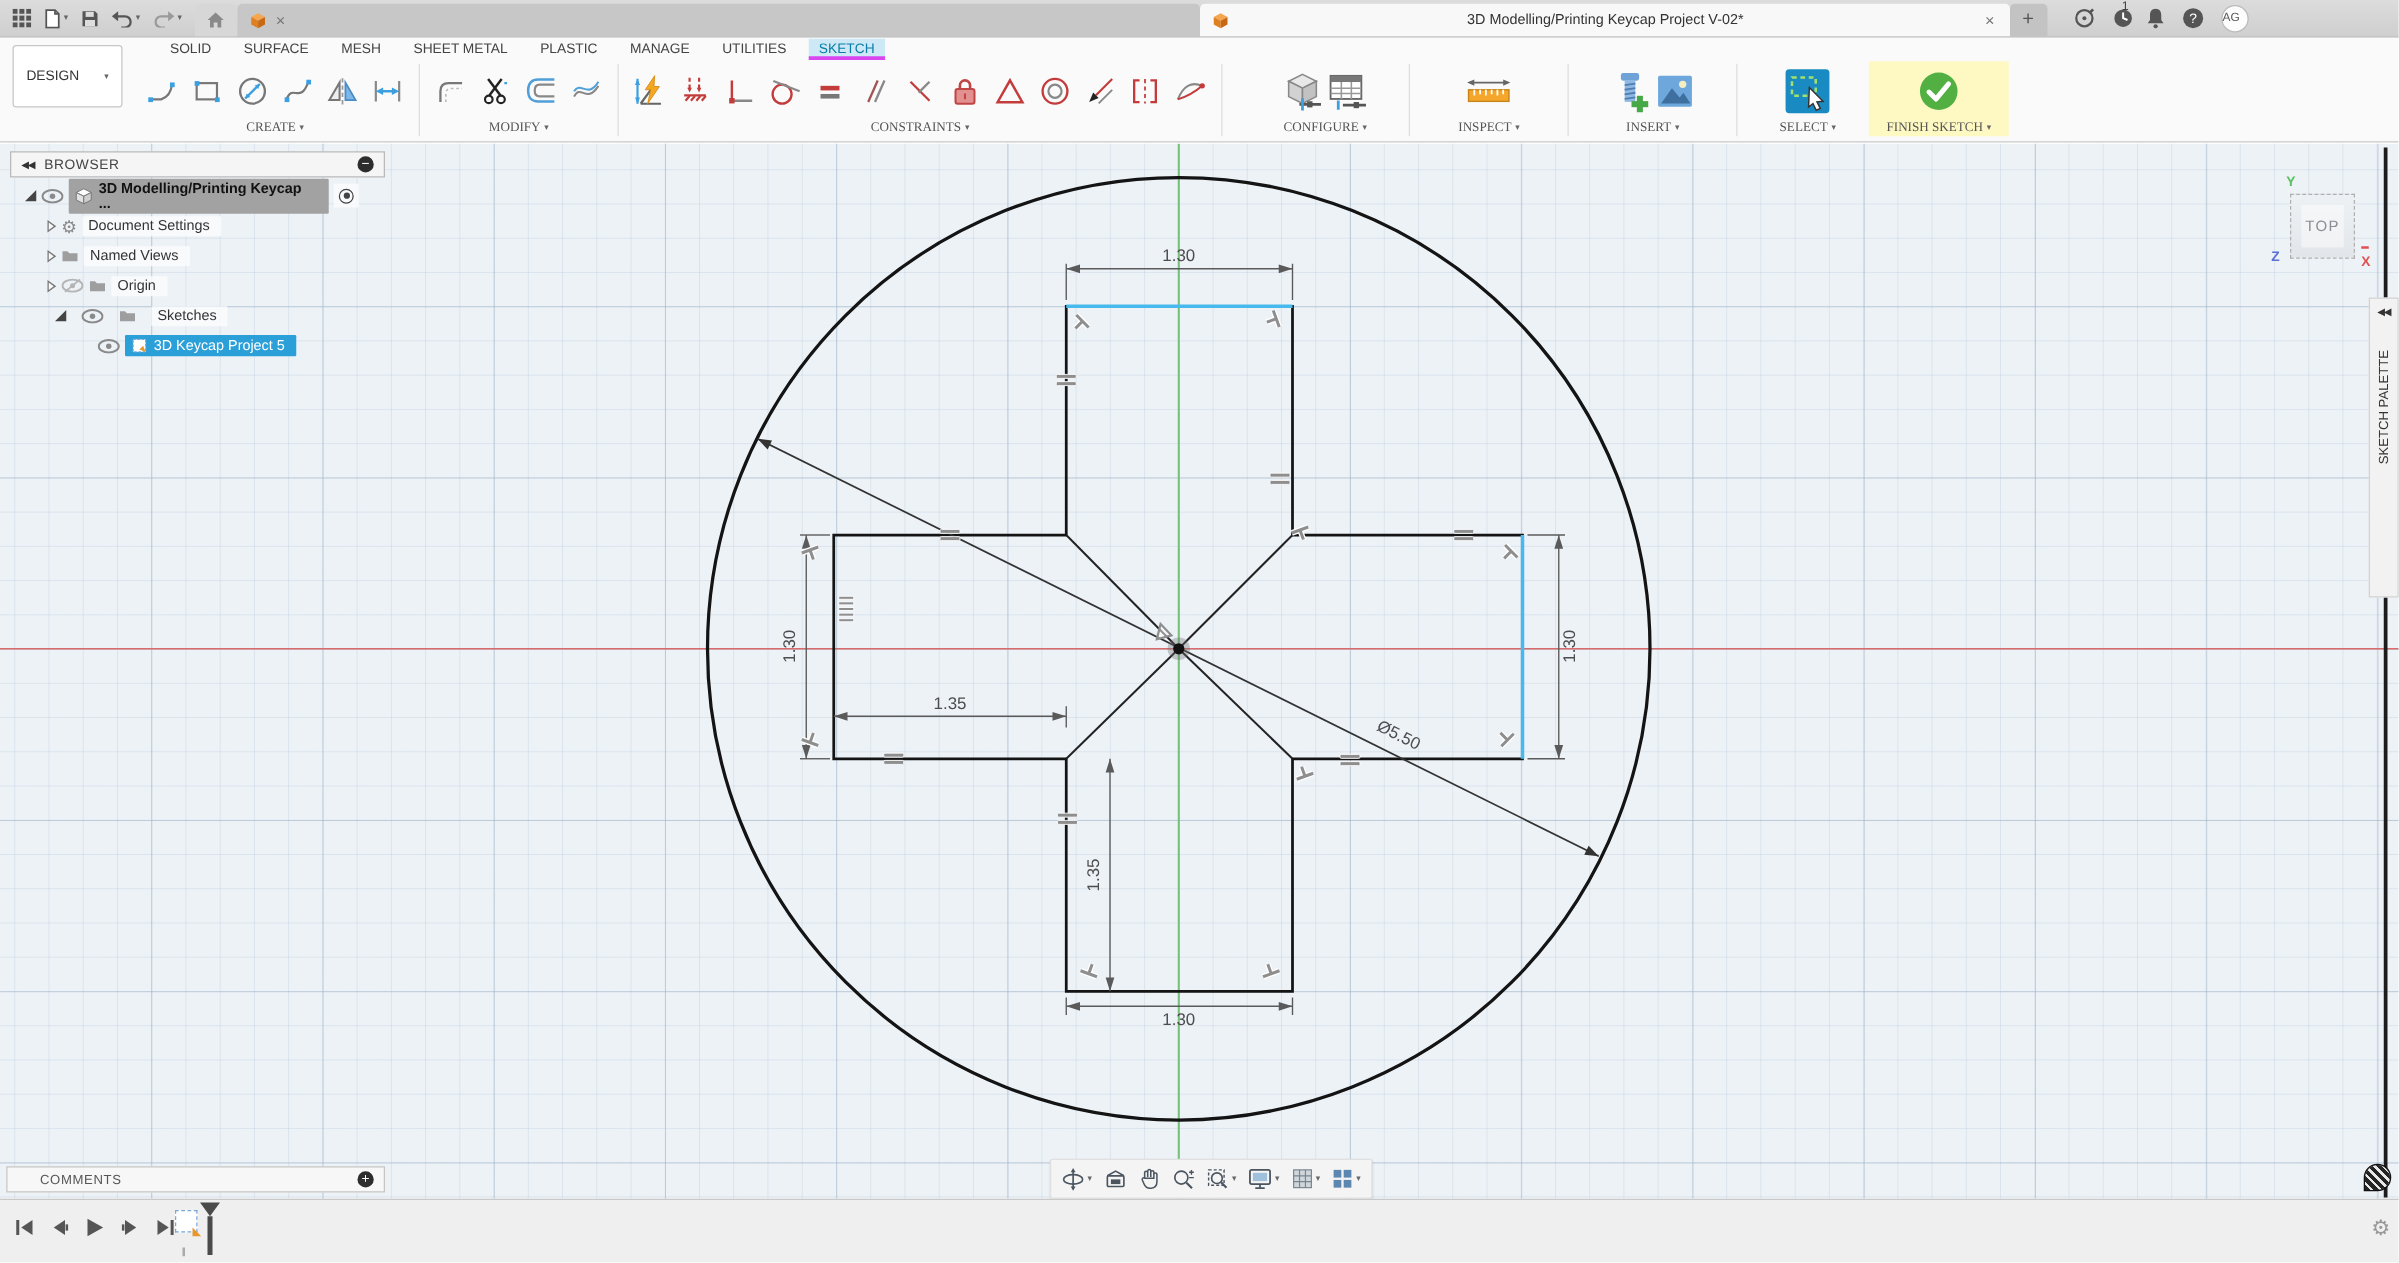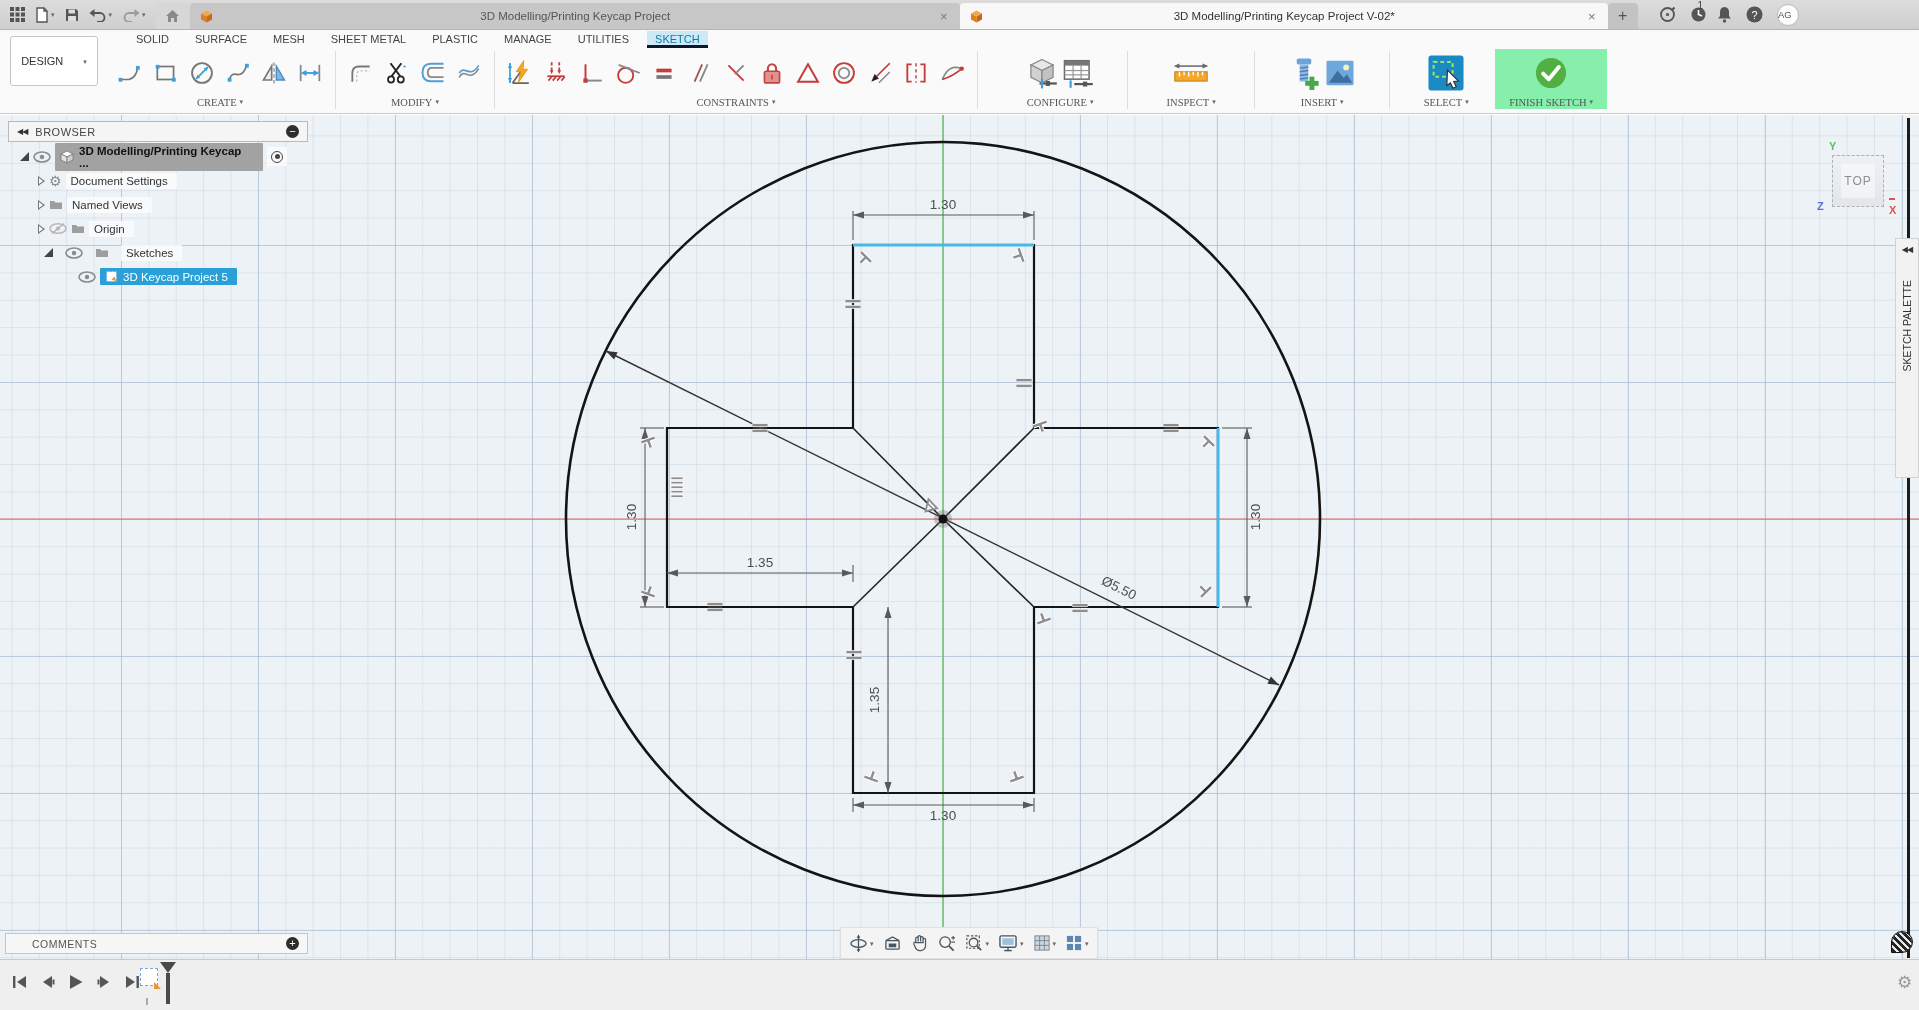--- a/index.html
+++ b/index.html
@@ -23,29 +23,29 @@
   .newtab { width:30px; margin-top:3px; background:#c3c3c3; border-radius:4px 4px 0 0; display:flex; align-items:center; justify-content:center; font-size:16px; color:#555; }
   .tb-right { display:flex; align-items:center; gap:14px; padding:0 12px; margin-right:108px; }
   .badge1 { font-size:10px; color:#444; margin-left:-10px; margin-top:-6px; }
   .avatar { width:22px; height:22px; border-radius:50%; background:#fdfdfd; border:1px solid #bbb; font-size:9.5px; color:#555; display:flex; align-items:center; justify-content:flex-start; }
 
   
   .ribbon { position:absolute; left:0; top:30px; width:1919px; height:84px; background:#fafafa; border-bottom:1px solid #c9c9c9; z-index:45; }
   .design-btn { position:absolute; left:10px; top:6px; width:88px; height:50px; background:#fff; border:1px solid #c6c6c6; border-radius:3px; display:flex; align-items:center; justify-content:center; gap:20px; font-size:11px; color:#333; }
   .rtabs { position:absolute; left:128px; top:0; height:18px; display:flex; gap:10px; align-items:center; font-size:11px; color:#444; }
   .rtab { padding:2px 8px; white-space:nowrap; }
-  .rtab.active { background:#cde9f6; color:#0a7eaa; border-bottom:3px solid #0f172a; padding-bottom:0; }
+  .rtab.active { background:#cde9f6; color:#0a7eaa; border-bottom:3px solid #d946ef; padding-bottom:0; }
   .rbody { position:absolute; left:112px; top:19px; right:0; height:64px; display:flex; align-items:flex-start; }
   .rgroup { display:flex; flex-direction:column; align-items:center; }
   .ricons { display:flex; align-items:center; height:47px; }
   .ricon { width:36px; height:44px; display:flex; align-items:center; justify-content:center; }
   .rlabel { font-size:10.5px; color:#555; display:flex; gap:3px; align-items:center; margin-top:1px;font-family:Liberation Serif, serif; }
   .rdiv { width:1px; height:58px; background:#ddd; margin:2px 7px 0; }
   .rright { display:flex; margin-left:auto; margin-right:312px;gap:24px; }
-  .finish-group { background:#86efac; padding:0 14px; }
+  .finish-group { background:#fef9c3; padding:0 14px; }
 
   
   .canvas { position:absolute; left:0; top:115px; width:1919px; height:844px; background:#edf2f7;
     background-image:
       linear-gradient(to right, rgba(160,180,200,.55) 1px, transparent 1px),
       linear-gradient(to bottom, rgba(160,180,200,.55) 1px, transparent 1px),
       linear-gradient(to right, rgba(180,198,214,.33) 1px, transparent 1px),
       linear-gradient(to bottom, rgba(180,198,214,.33) 1px, transparent 1px);
     background-size:137px 137px,137px 137px,27.4px 27.4px,27.4px 27.4px;
     background-position:121px 0,0 130px,11.4px 0,0 20.4px; z-index:1; }
@@ -332,21 +332,20 @@
     <svg width="15" height="14" viewBox="0 0 15 14">
         <path d="M7.5,1 L14,7 H12 V13 H9 V9 H6 V13 H3 V7 H1 Z" fill="#8a8a8a"></path>
       </svg>
   </div>
   <div class="doc-tab inactive">
     <svg width="13" height="13" viewBox="0 0 13 13">
         <polygon points="6.5,0.5 12,3.5 6.5,6.5 1,3.5" fill="#f5a64e"></polygon>
         <polygon points="1,3.5 6.5,6.5 6.5,12.5 1,9.5" fill="#e07f20"></polygon>
         <polygon points="12,3.5 6.5,6.5 6.5,12.5 12,9.5" fill="#c96812"></polygon>
       </svg>
-    <span class="tab-title">3D Modelling/Printing Keycap Project</span>
     <span class="tab-close">×</span>
   </div>
   <div class="doc-tab active">
     <svg width="13" height="13" viewBox="0 0 13 13">
         <polygon points="6.5,0.5 12,3.5 6.5,6.5 1,3.5" fill="#f5a64e"></polygon>
         <polygon points="1,3.5 6.5,6.5 6.5,12.5 1,9.5" fill="#e07f20"></polygon>
         <polygon points="12,3.5 6.5,6.5 6.5,12.5 12,9.5" fill="#c96812"></polygon>
       </svg>
     <span class="tab-title">3D Modelling/Printing Keycap Project V-02*</span>
     <span class="tab-close">×</span>

